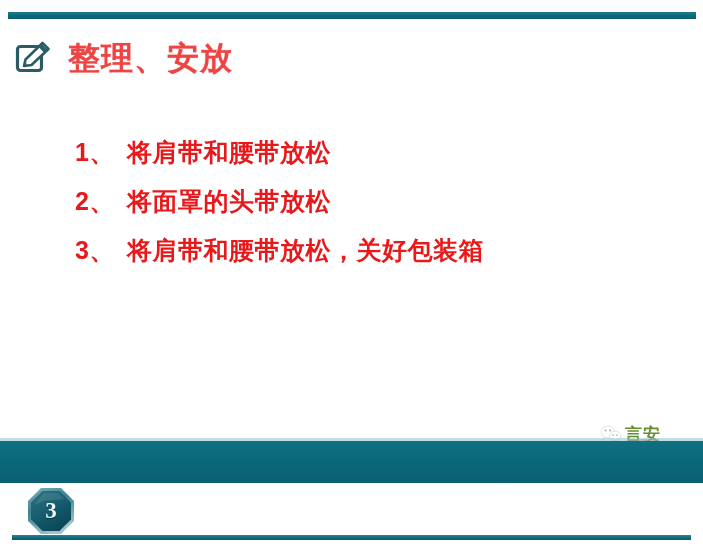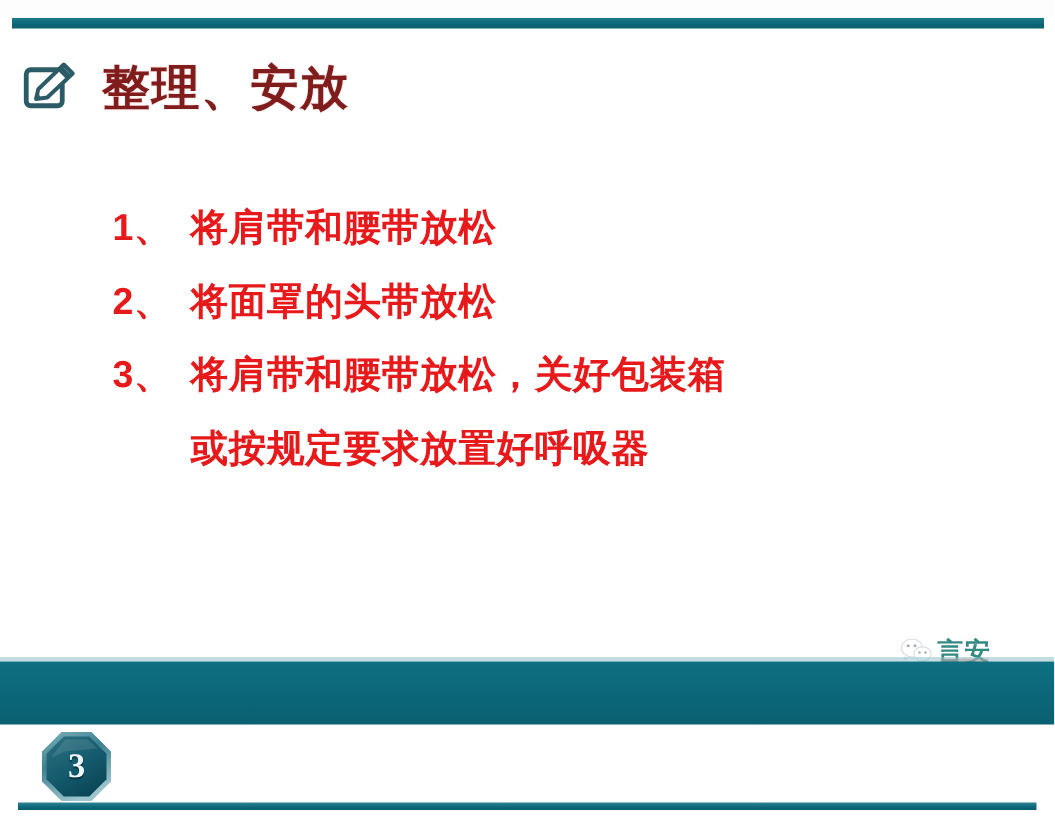--- a/index.html
+++ b/index.html
@@ -62,21 +62,21 @@
     align-items: center;
     gap: 14px;
   }
   .edit-icon {
     width: 40px;
     height: 40px;
     display: block;
     flex: 0 0 auto;
   }
   .title-text {
-    color: #7f1d1d;
+    color: #ef4444;
     font-size: 32px;
     font-weight: bold;
     letter-spacing: 1px;
     line-height: 1;
     white-space: nowrap;
     text-shadow: 0 0 1px rgba(232,25,27,.35);
   }
 
   
   .body-list {
@@ -119,21 +119,21 @@
     opacity: .85;
   }
   .wm-logo {
     width: 22px;
     height: 20px;
     display: block;
   }
   .wm-text {
     font-size: 17px;
     font-weight: bold;
-    color: #0f766e;
+    color: #4d7c0f;
     line-height: 1;
     letter-spacing: 1px;
     position: relative;
   }
   .wm-text::after {
     content: "";
     position: absolute;
     left: 2px;
     right: 2px;
     bottom: -1px;
@@ -209,24 +209,20 @@
     <div class="body-line">
       <span class="line-marker">2、</span>
       <span class="line-text">将面罩的头带放松</span>
     </div>
 
     <div class="body-line">
       <span class="line-marker">3、</span>
       <span class="line-text">将肩带和腰带放松，关好包装箱</span>
     </div>
 
-    <div class="body-line continuation">
-      <span class="line-marker"></span>
-      <span class="line-text">或按规定要求放置好呼吸器</span>
-    </div>
 
   </div>
 
   <div class="watermark">
     <svg class="wm-logo" viewBox="0 0 44 40">
       <ellipse cx="16" cy="16" rx="14" ry="12" fill="#ffffff" stroke="#cfd6d8" stroke-width="1.4"></ellipse>
       <path d="M8 25 L5 32 L12 28 Z" fill="#ffffff" stroke="#cfd6d8" stroke-width="1.2"></path>
       <circle cx="11" cy="13" r="2.1" fill="#9aa3a6"></circle>
       <circle cx="20" cy="13" r="2.1" fill="#9aa3a6"></circle>
       <ellipse cx="30" cy="24" rx="11.5" ry="9.5" fill="#ffffff" stroke="#cfd6d8" stroke-width="1.4"></ellipse>

